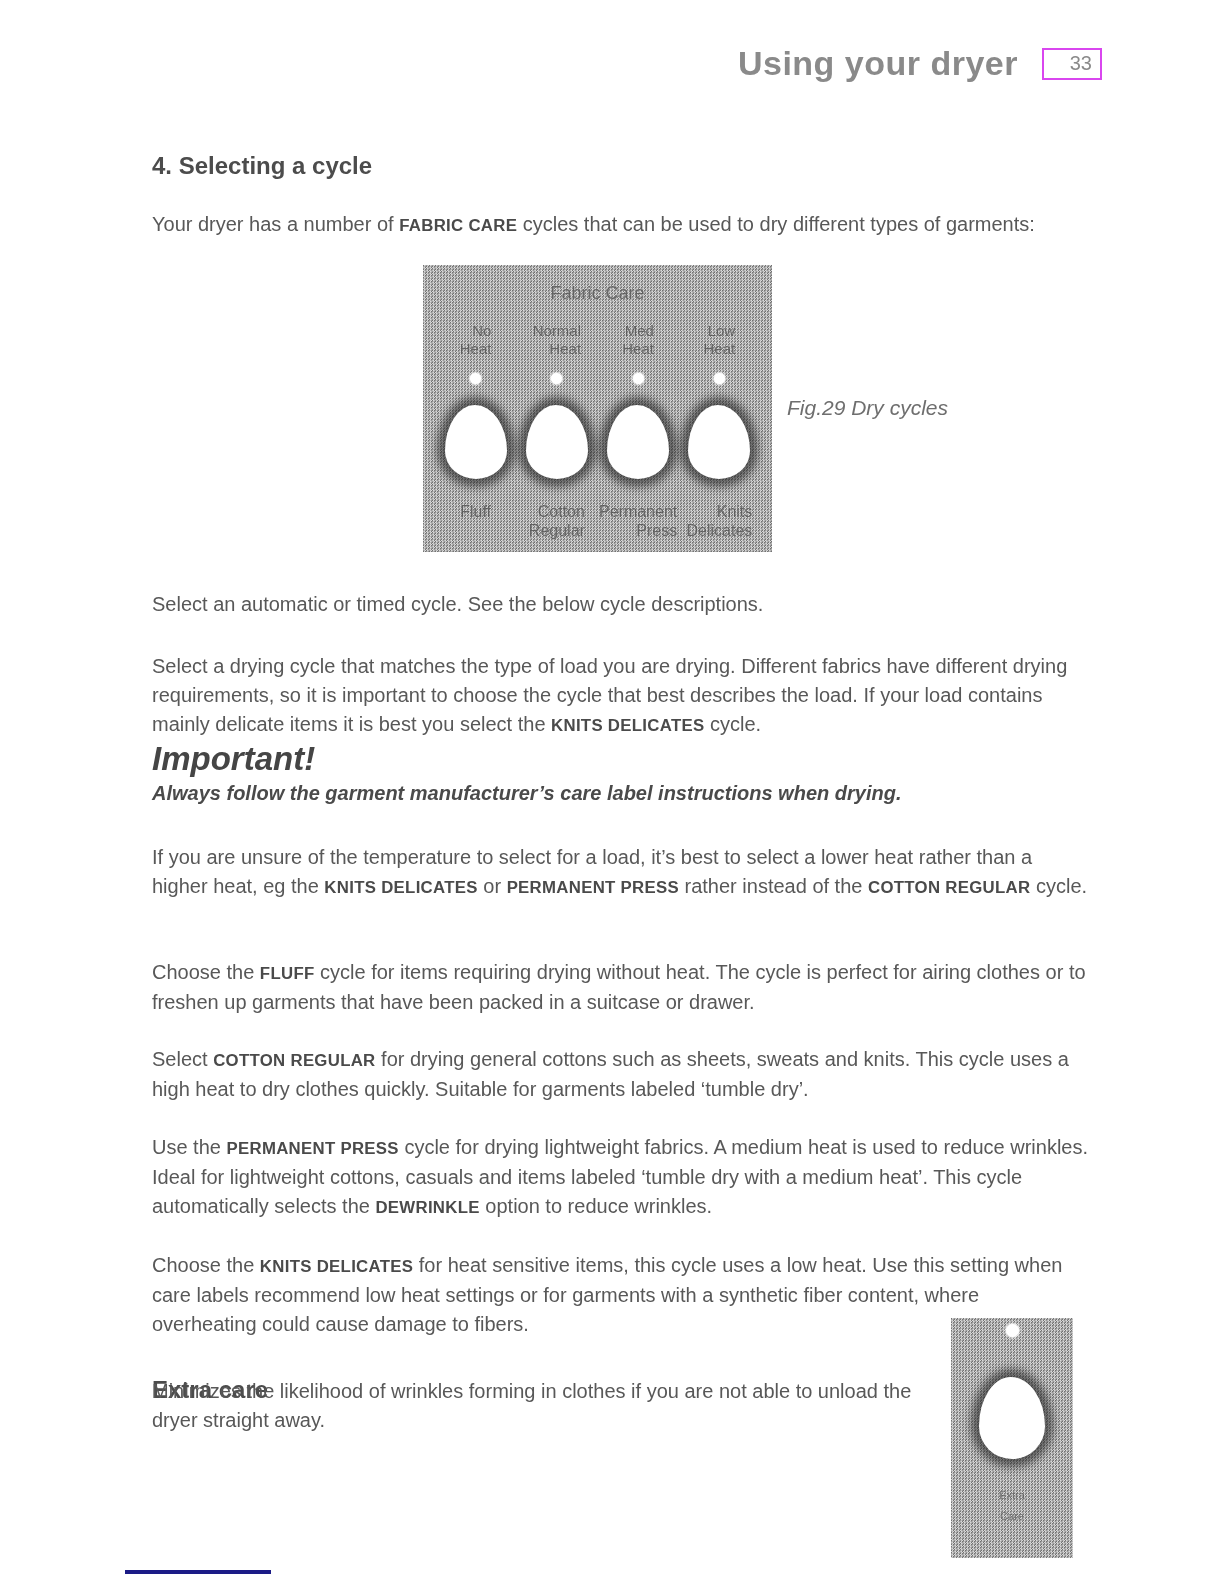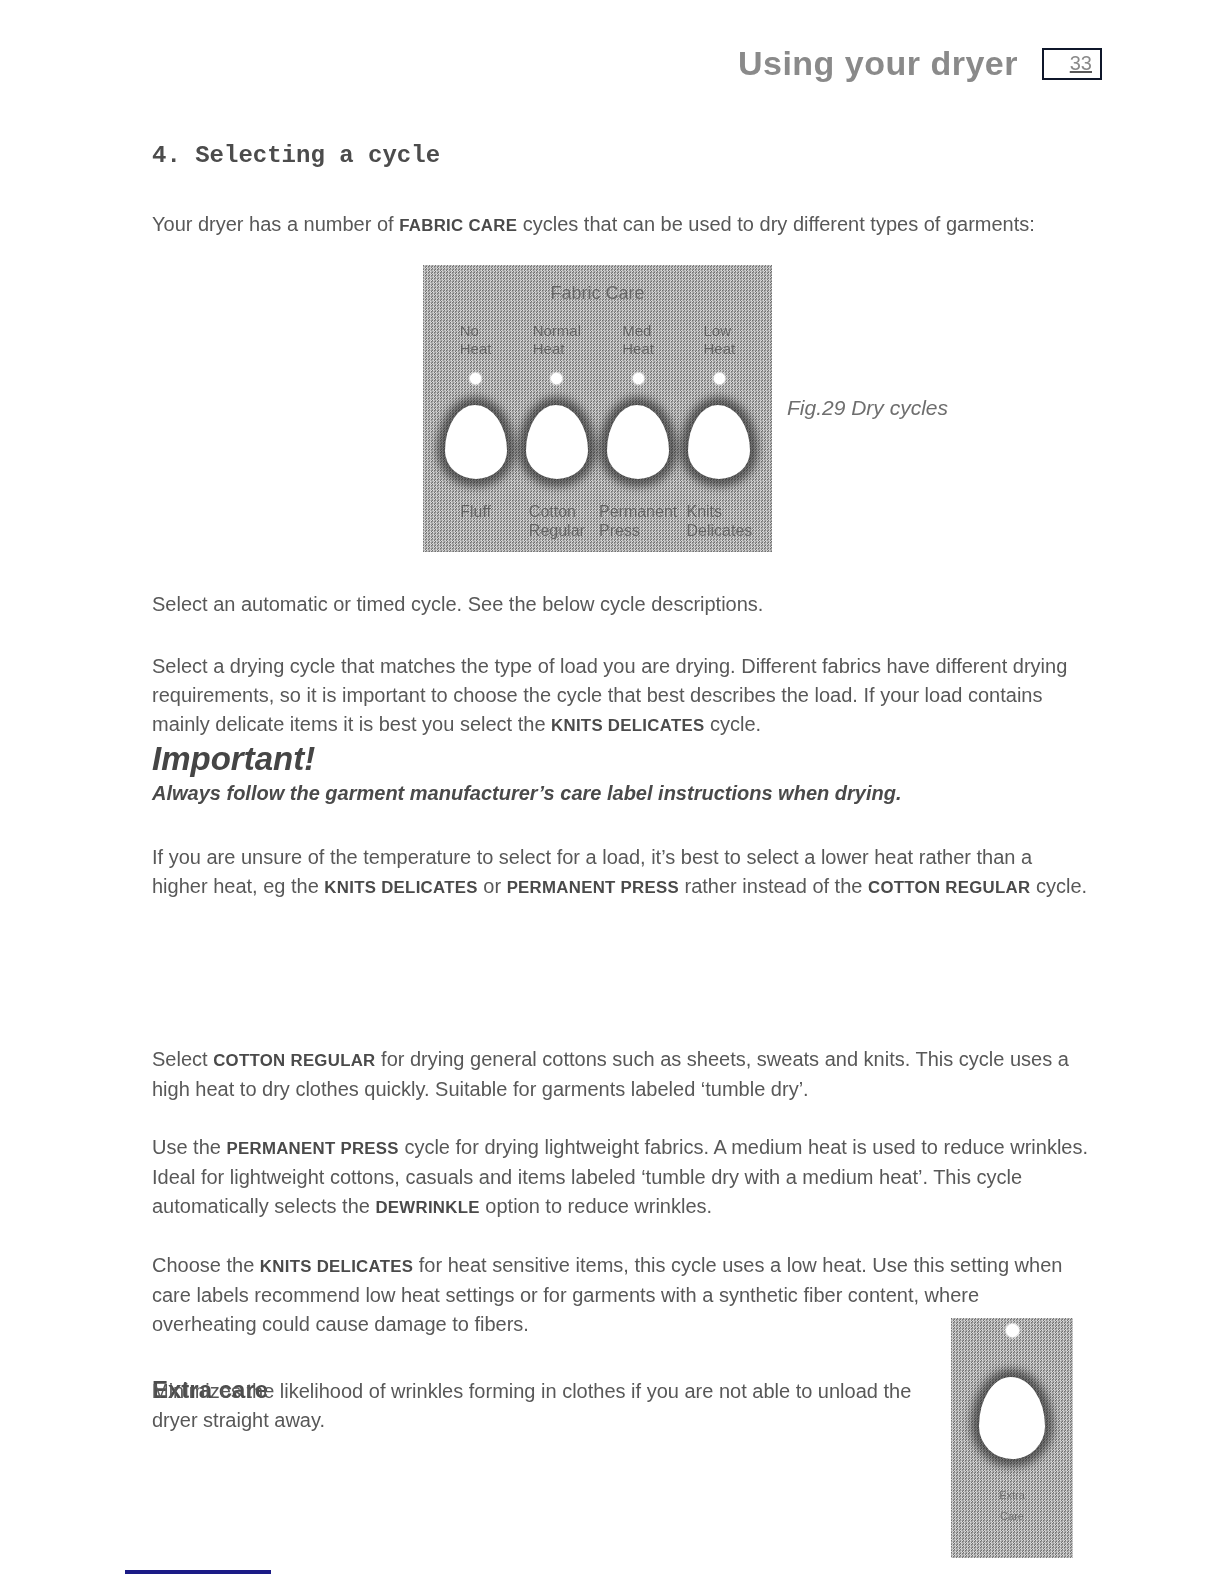--- a/index.html
+++ b/index.html
@@ -7,22 +7,22 @@
   .page {
     position:relative; width:1224px; height:1584px; background:#ffffff;
     font-family:"Liberation Sans", sans-serif; color:#585858; overflow:hidden;padding-left:40px;
   }
   .abs { position:absolute; }
 
   
   .header-row { top:44px; left:0; right:122px; display:flex; justify-content:flex-end; align-items:center; gap:24px; }
   .doc-title { font-size:34px; font-weight:700; color:#8a8a8a; letter-spacing:0.5px; }
   .page-num-box {
-    width:60px; height:32px; border:2px solid #0f172a; display:flex;
-    align-items:center; justify-content:flex-end; padding-right:8px;text-decoration:underline;
+    width:60px; height:32px; border:2px solid #d946ef; display:flex;
+    align-items:center; justify-content:flex-end; padding-right:8px;
   }
   .page-num { font-size:20px; color:#8a8a8a; }
 
   
   .h2 { font-size:24px; font-weight:700; color:#4c4c4c; }
   .body-p { left:152px; width:940px; font-size:20px; line-height:29px; color:#585858; }
   .term { font-weight:700; font-size:0.84em; color:#4a4a4a; letter-spacing:0.3px; }
   .important-title { font-size:33px; font-weight:700; font-style:italic; color:#454545; }
   .important-body { font-size:20px; font-weight:700; font-style:italic; color:#4a4a4a; }
   .fig-caption { font-size:21px; font-style:italic; color:#6e6e6e; }
@@ -34,21 +34,21 @@
       repeating-conic-gradient(#c3c3c3 0% 25%, #939393 0% 50%);
     background-size:3px 3px, 2px 2px;
   }
 
   
   .panel { left:423px; top:265px; width:349px; height:287px; }
   .panel-title { text-align:center; padding-top:18px; font-size:18px; color:rgba(60,60,60,0.72); text-shadow:0 0 1px rgba(255,255,255,0.5); }
   .panel-cols { display:flex; padding:10px 12px 0 12px; }
   .panel-col { width:25%; display:flex; flex-direction:column; align-items:center; }
   .heat-label, .cycle-label {
-    white-space:pre-line; text-align:left; font-size:15px; line-height:18px;
+    white-space:pre-line; text-align:right; font-size:15px; line-height:18px;
     color:rgba(55,55,55,0.7); text-shadow:0 0 1px rgba(255,255,255,0.4);
   }
   .heat-label { height:40px; margin-top:8px; }
   .led { width:11px; height:11px; border-radius:50%; background:#ffffff; margin-top:11px; box-shadow:0 0 2px 1px rgba(255,255,255,0.8); }
   .cycle-btn {
     width:62px; height:74px; margin-top:21px; background:#ffffff;
     border-radius:48% 52% 50% 50% / 62% 62% 38% 38%;
     box-shadow:0 0 9px 8px rgba(32,32,32,0.6);
   }
   .cycle-label { margin-top:23px; font-size:16px; line-height:19px; }
@@ -73,21 +73,21 @@
 
 <div class="page">
 
   <div class="abs header-row">
     <div class="doc-title">Using your dryer</div>
     <div class="page-num-box">
       <span class="page-num">33</span>
     </div>
   </div>
 
-  <div class="abs h2" style="left:152px; top:142px;font-family:Liberation Mono, monospace;">4. Selecting a cycle</div>
+  <div class="abs h2" style="left:152px; top:152px;">4. Selecting a cycle</div>
 
   <p class="abs body-p" style="top:210px;">
     <span>Your dryer has a number of </span><span class="term">FABRIC CARE</span><span> cycles that can be used to dry different types of garments:</span>
   </p>
 
   <div class="abs panel dither">
     <div class="panel-title">Fabric Care</div>
     <div class="panel-cols">
       <div class="panel-col">
         <div class="heat-label">No
@@ -130,20 +130,23 @@
     <span>Select a drying cycle that matches the type of load you are drying. Different fabrics have different drying requirements, so it is important to choose the cycle that best describes the load. If your load contains mainly delicate items it is best you select the </span><span class="term">KNITS DELICATES</span><span> cycle.</span>
   </p>
 
   <div class="abs important-title" style="left:152px; top:740px;">Important!</div>
   <div class="abs important-body" style="left:152px; top:782px; width:940px;">Always follow the garment manufacturer’s care label instructions when drying.</div>
 
   <p class="abs body-p" style="top:843px;">
     <span>If you are unsure of the temperature to select for a load, it’s best to select a lower heat rather than a higher heat, eg the </span><span class="term">KNITS DELICATES</span><span> or </span><span class="term">PERMANENT PRESS</span><span> rather instead of the </span><span class="term">COTTON REGULAR</span><span> cycle.</span>
   </p>
 
+  <p class="abs body-p" style="top:958px;">
+    <span>Choose the </span><span class="term">FLUFF</span><span> cycle for items requiring drying without heat. The cycle is perfect for airing clothes or to freshen up garments that have been packed in a suitcase or drawer.</span>
+  </p>
 
   <p class="abs body-p" style="top:1045px;">
     <span>Select </span><span class="term">COTTON REGULAR</span><span> for drying general cottons such as sheets, sweats and knits. This cycle uses a high heat to dry clothes quickly. Suitable for garments labeled ‘tumble dry’.</span>
   </p>
 
   <p class="abs body-p" style="top:1133px;">
     <span>Use the </span><span class="term">PERMANENT PRESS</span><span> cycle for drying lightweight fabrics. A medium heat is used to reduce wrinkles. Ideal for lightweight cottons, casuals and items labeled ‘tumble dry with a medium heat’. This cycle automatically selects the </span><span class="term">DEWRINKLE</span><span> option to reduce wrinkles.</span>
   </p>
 
   <p class="abs body-p" style="top:1251px; width:920px;">

